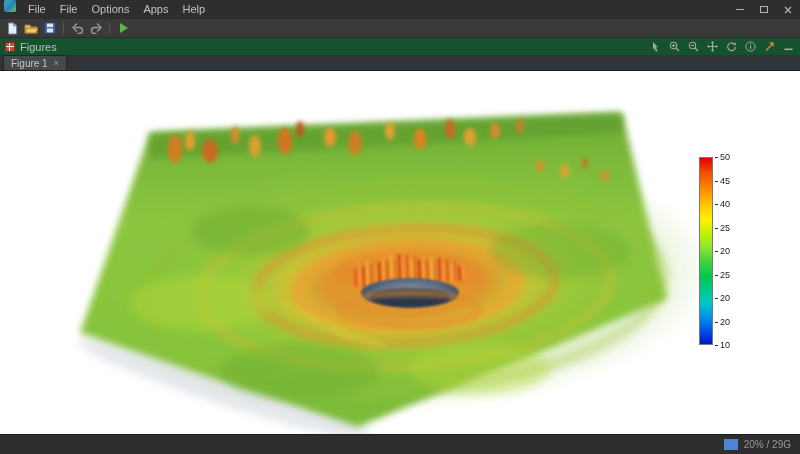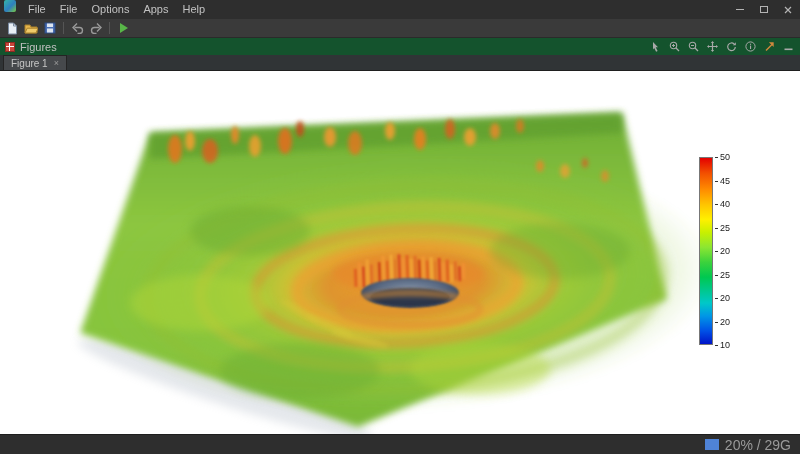--- a/index.html
+++ b/index.html
@@ -48,21 +48,21 @@
       #e40000 0%, #f24e00 8%, #ff8c00 17%, #ffc400 25%, #fff000 33%,
       #c8f000 40%, #8ce632 48%, #3cd23c 56%, #00c850 64%, #00c88c 71%,
       #00c8c8 78%, #0096e6 85%, #0050e6 93%, #0014c8 100%)}
   .cb-row{position:absolute;left:699px;height:9px;display:flex;align-items:center;gap:2px}
   .cb-tick{width:3px;height:1px;background:#333}
   .cb-label{font-size:9px;color:#1a1a1a;line-height:1}
 
   
   .statusbar{position:absolute;top:434px;left:0;right:0;height:20px;background:#2e2e2e;border-top:1px solid #1e1e1e;display:flex;align-items:center;justify-content:flex-end;gap:6px;padding-right:9px;z-index:10}
   .mem-block{width:14px;height:11px;background:#4f83d7}
-  .mem-text{color:#9a9a9a;font-size:14px}
+  .mem-text{color:#9a9a9a;font-size:10px}
 </style>
 </head>
 <body>
 
 <div class="window">
 
   <div class="titlebar">
     <div class="app-icon"></div>
     <span class="menu-item">File</span>
     <span class="menu-item">File</span>

